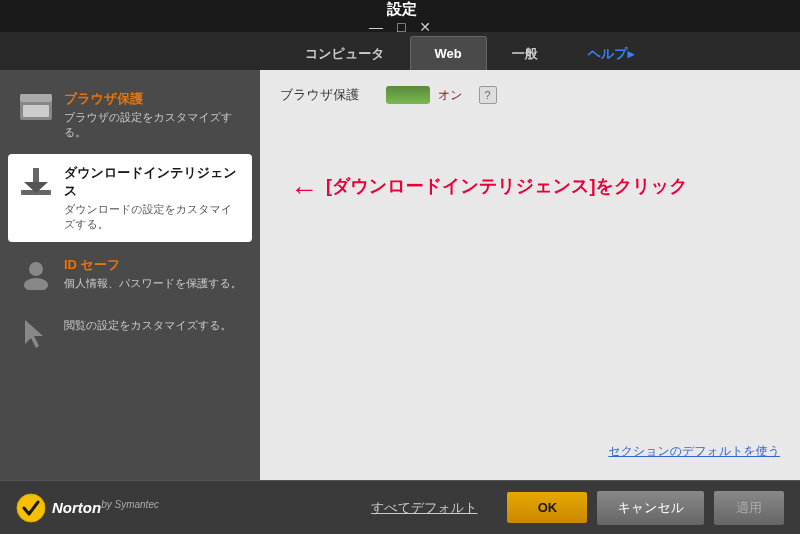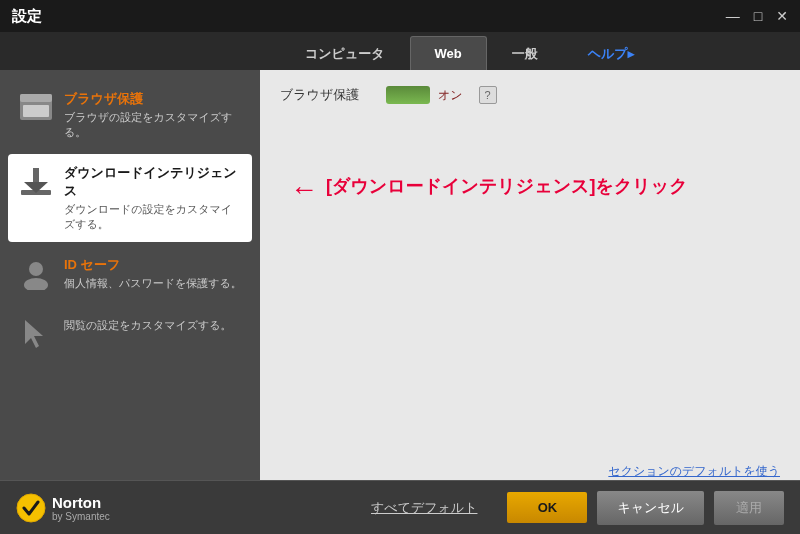--- a/index.html
+++ b/index.html
@@ -21,20 +21,21 @@
 
     
     .titlebar {
       height: 32px;
       background: #1a1a1a;
       display: flex;
       align-items: center;
       justify-content: space-between;
       padding: 0 8px;
       flex-shrink: 0;
+      flex-direction: column;
     }
     .titlebar-title {
       color: #ffffff;
       font-size: 15px;
       font-weight: bold;
       padding-left: 4px;
     }
     .titlebar-controls {
       display: flex;
       gap: 6px;
@@ -204,21 +205,21 @@
     .annotation-text {
       color: #e8003a;
       font-size: 18px;
       font-weight: bold;
       white-space: nowrap;
     }
 
     
     .section-default-link {
       position: absolute;
-      bottom: 0;
+      bottom: 20px;
       right: 20px;
       font-size: 12px;
       color: #3366cc;
       text-decoration: underline;
       cursor: pointer;
     }
 
     
     .footer {
       height: 54px;
@@ -234,21 +235,22 @@
       display: flex;
       align-items: center;
       gap: 6px;
     }
     .norton-logo-icon {
       width: 30px;
       height: 30px;
     }
     .norton-logo-text {
       display: flex;
-      flex-direction: column;
+      flex-direction: row;
+      font-style: italic;
     }
     .norton-name {
       color: #ffffff;
       font-size: 15px;
       font-weight: bold;
     }
     .norton-sub {
       color: #aaa;
       font-size: 10px;
     }

